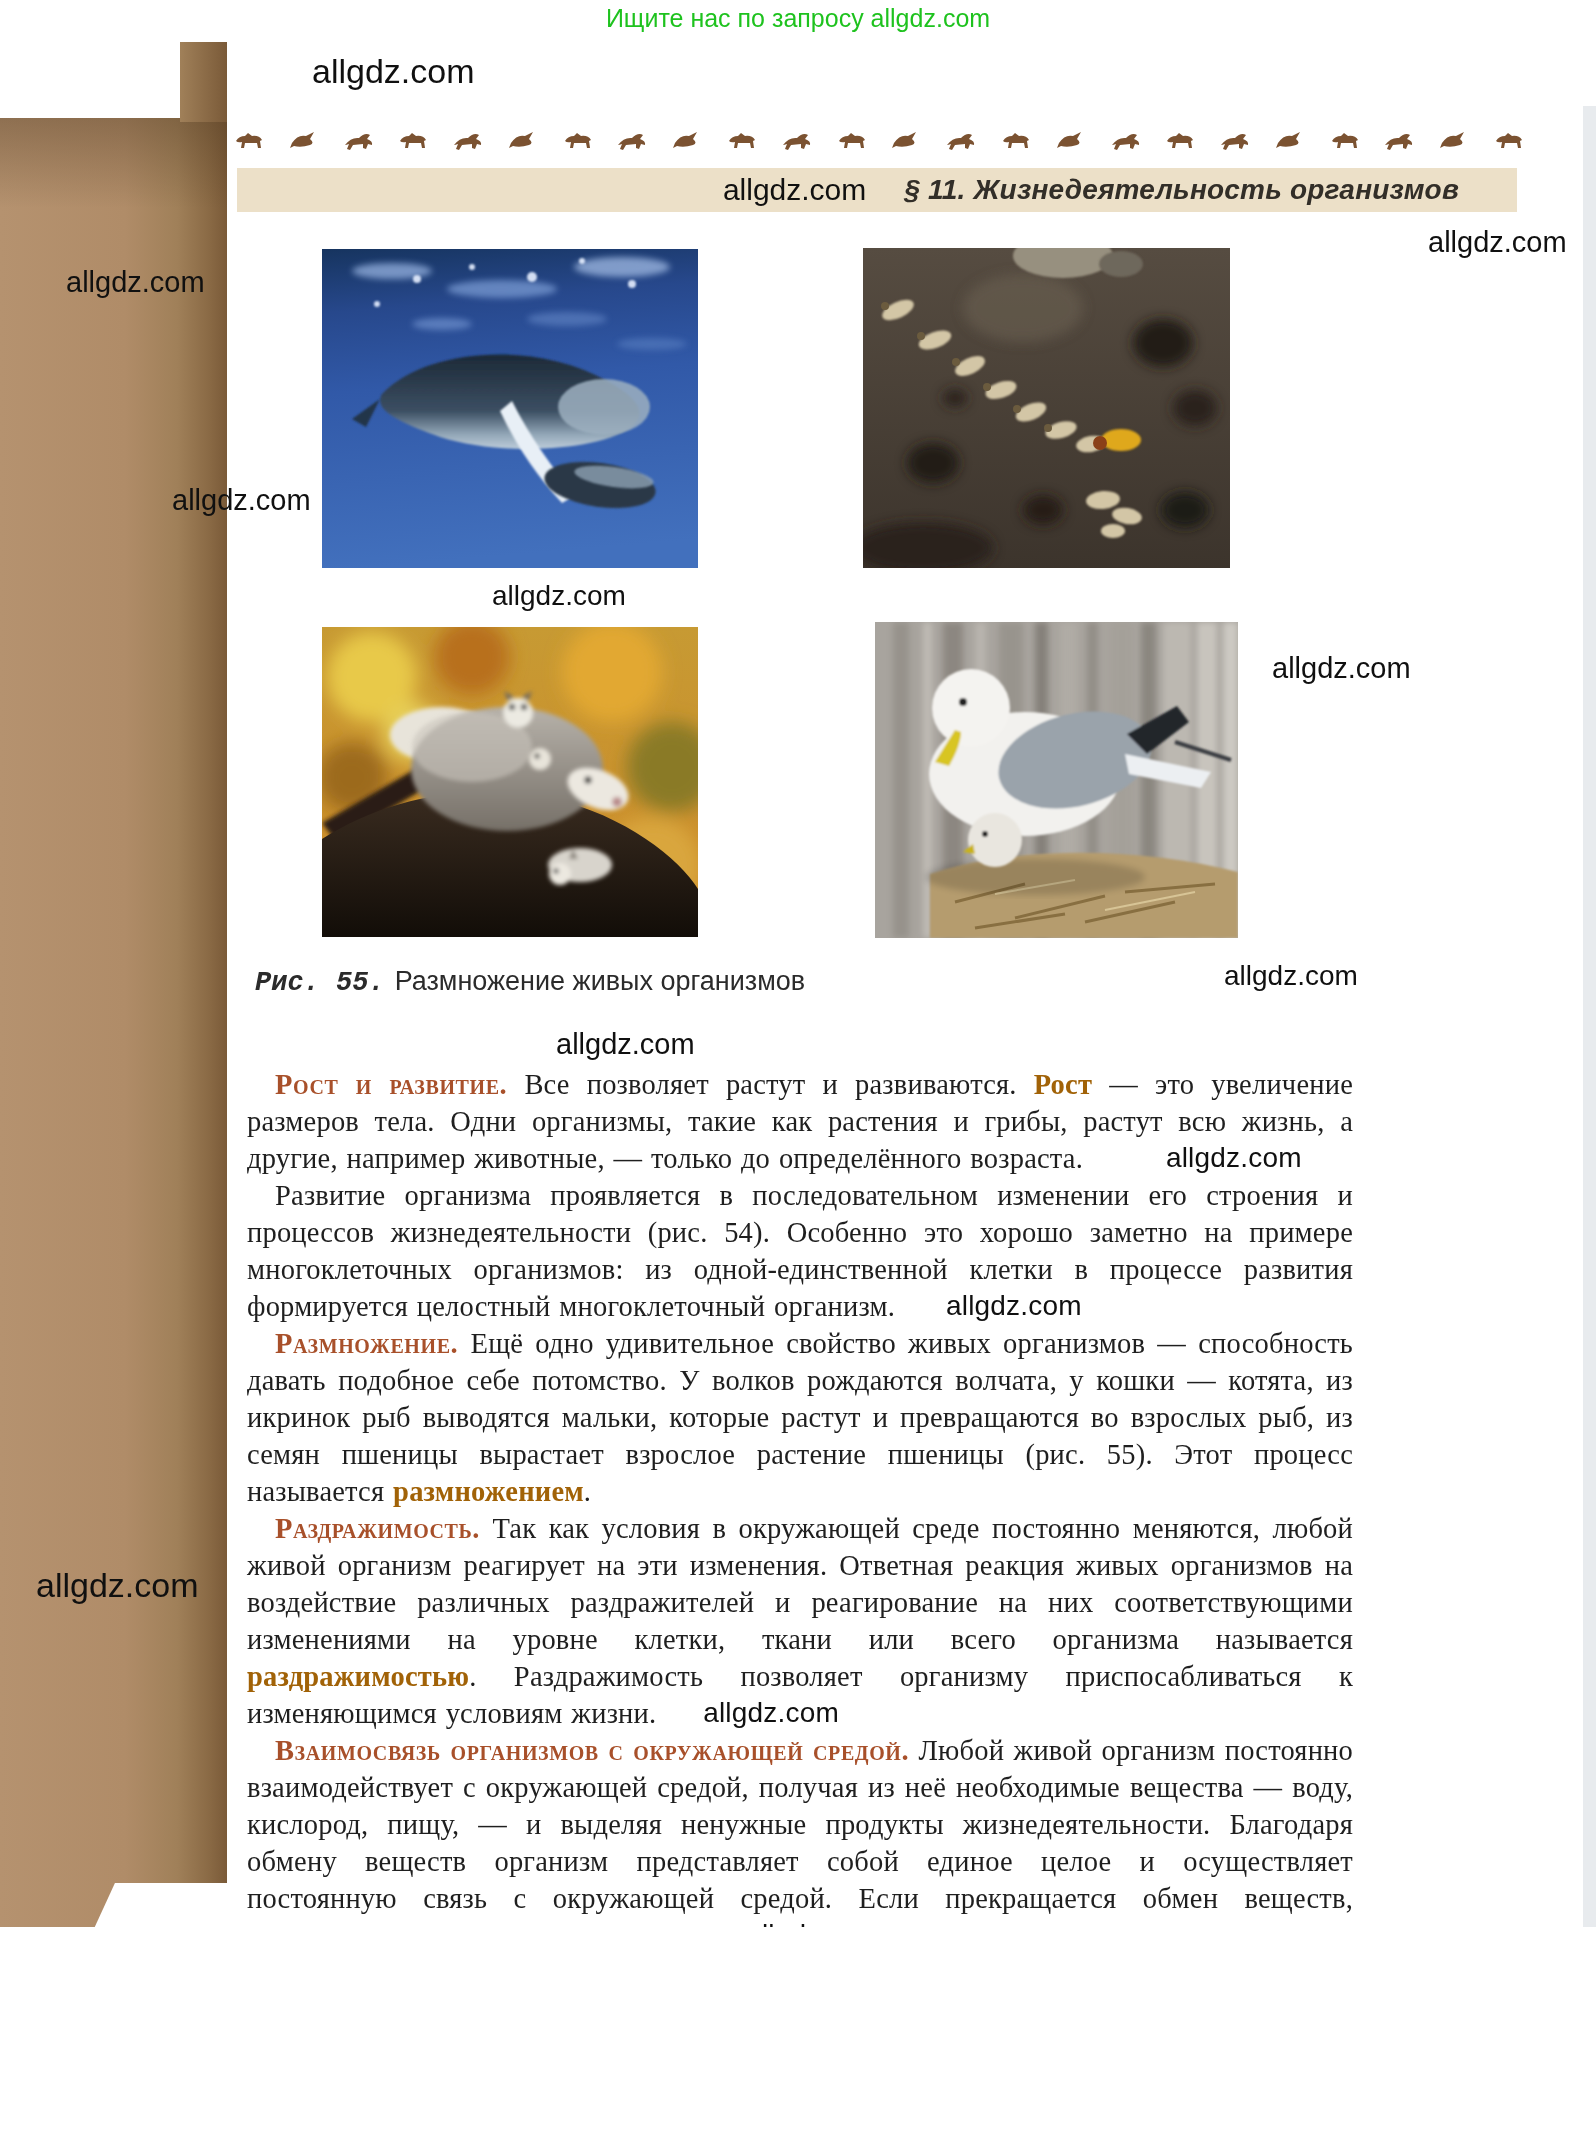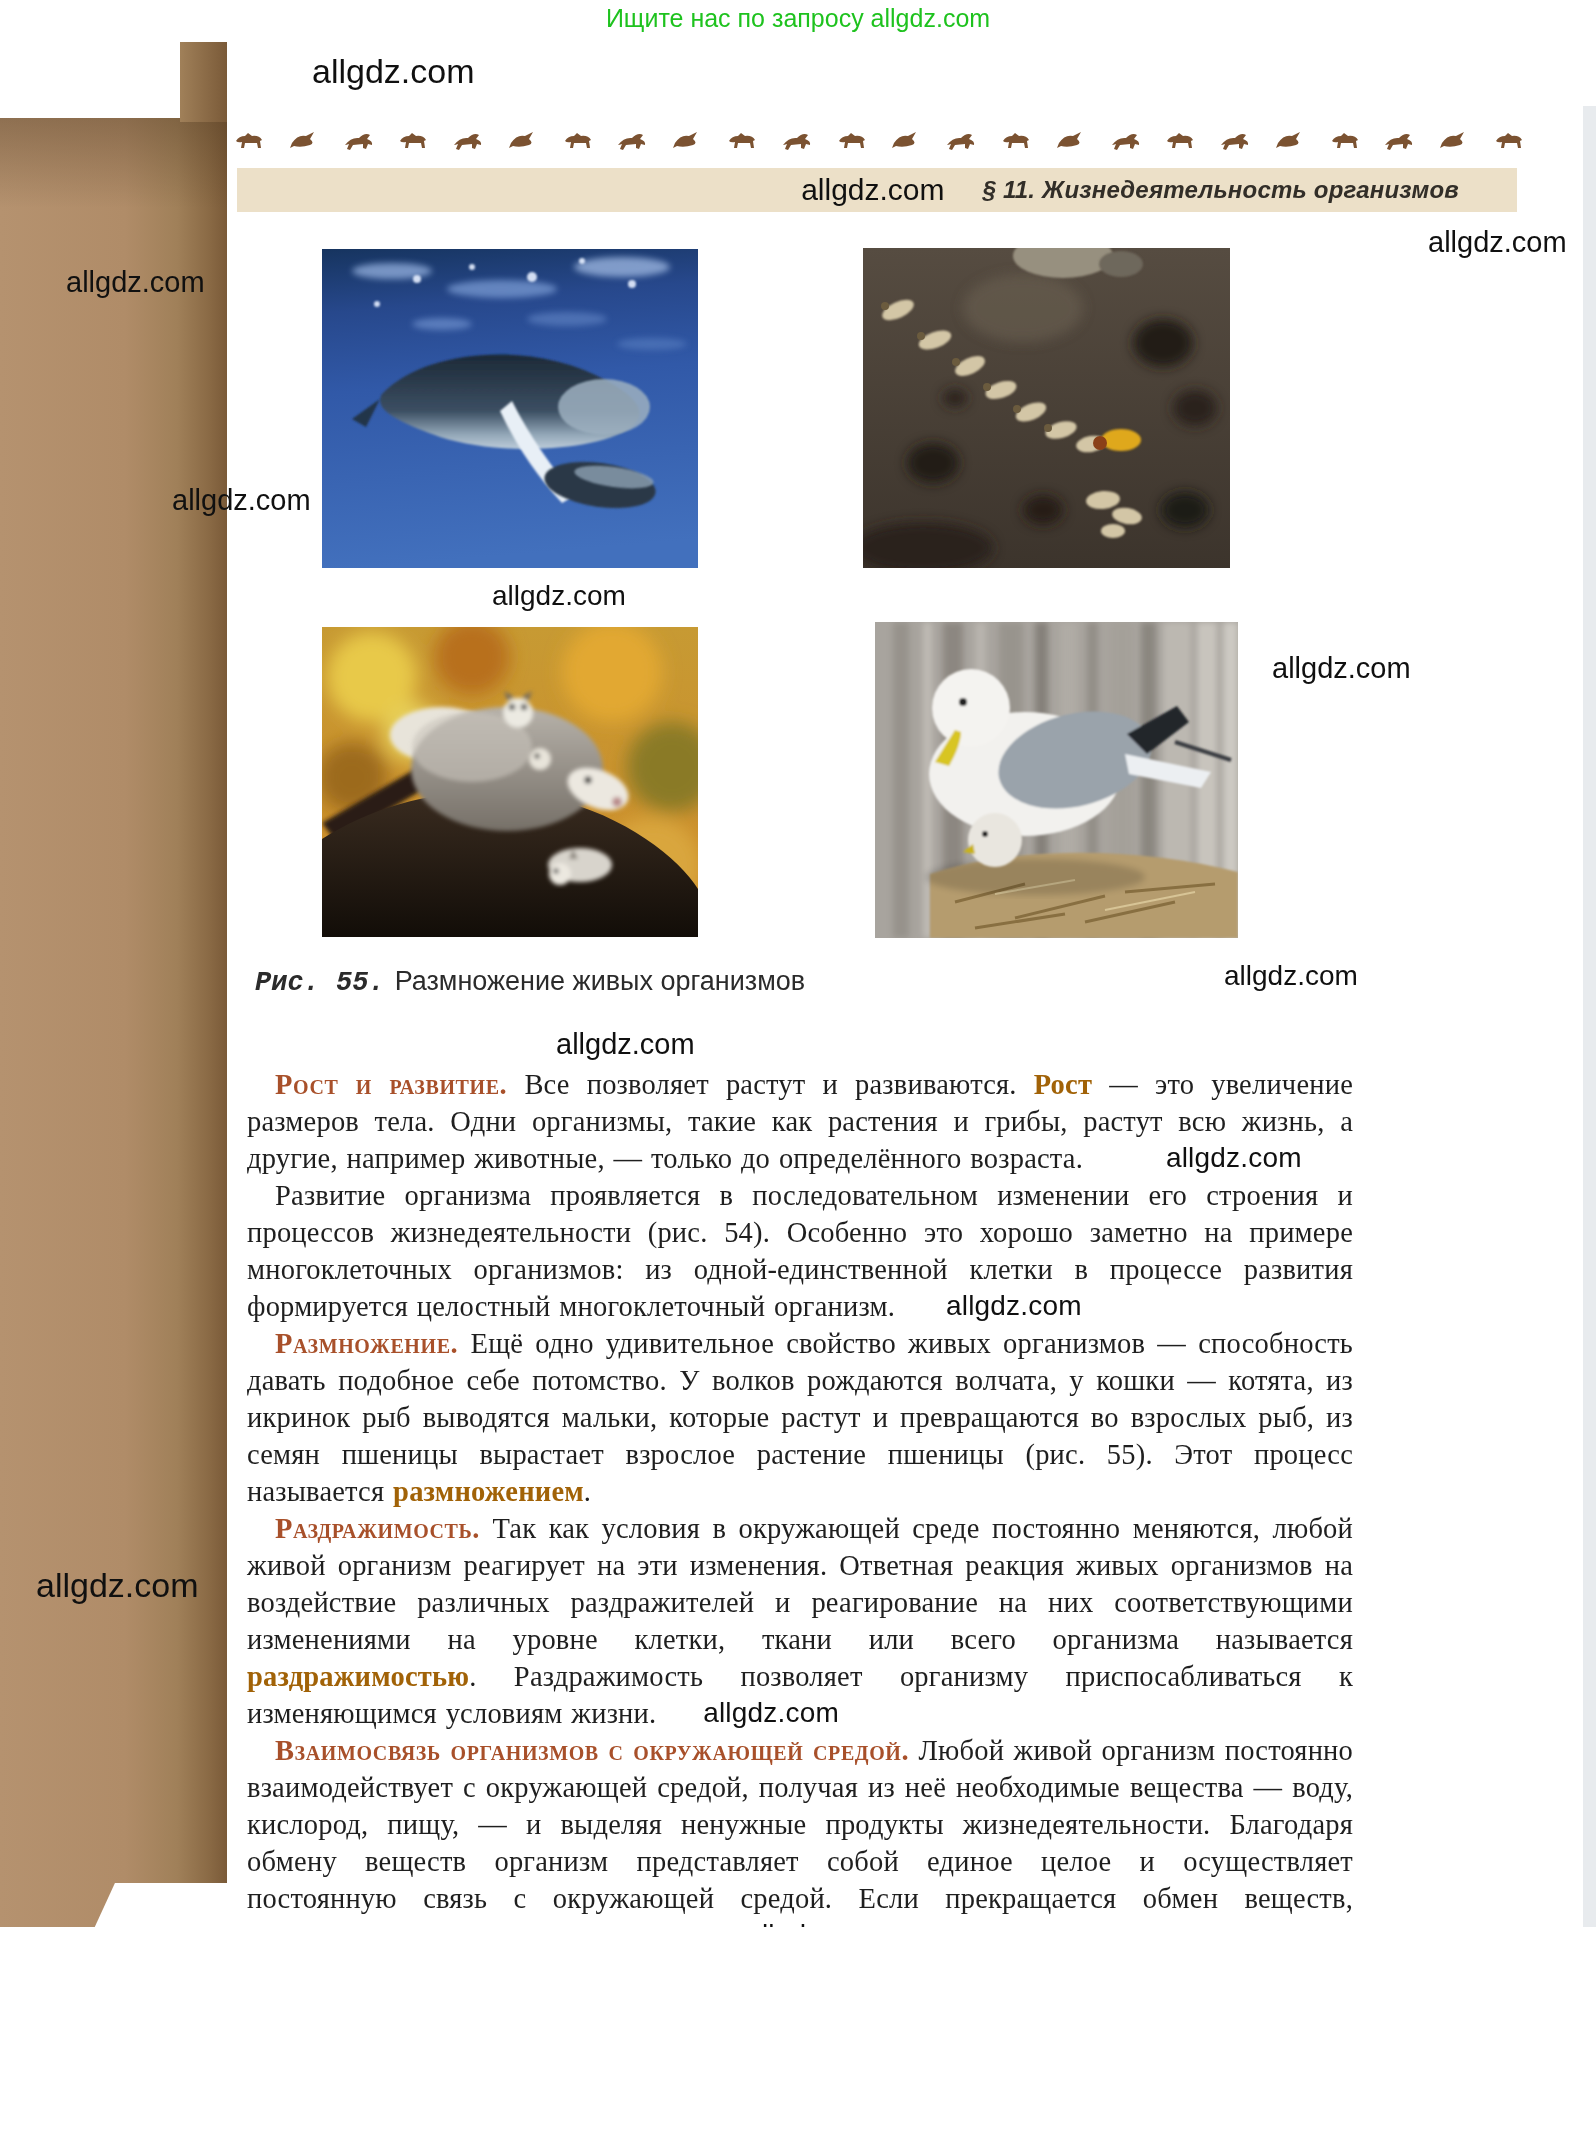--- a/index.html
+++ b/index.html
@@ -17,21 +17,21 @@
         background:linear-gradient(90deg,#a08059,#7a5a38);}
   
   .edge-strip{position:absolute;left:1583px;top:106px;width:13px;height:2040px;background:#e8ebee;}
   
   .frieze{position:absolute;left:233px;top:124px;width:1292px;height:34px;display:flex;
           justify-content:space-between;align-items:center;}
   .frieze svg{display:block;}
   
   .header-bar{position:absolute;left:237px;top:168px;width:1280px;height:44px;background:#ece0c8;
           display:flex;justify-content:flex-end;align-items:center;gap:38px;padding-right:58px;box-sizing:border-box;}
-  .header-title{font-size:24px;font-weight:bold;font-style:italic;color:#322e28;letter-spacing:.2px;}
+  .header-title{font-size:28px;font-weight:bold;font-style:italic;color:#322e28;letter-spacing:.2px;}
   
   .wm{position:absolute;color:#101010;font-family:"Liberation Sans",sans-serif;white-space:nowrap;}
   .wm-bar{position:static;font-size:30px;color:#101010;}
   .wm-inline{font-family:"Liberation Sans",sans-serif;font-size:28px;color:#101010;
              font-weight:normal;font-style:normal;display:inline-block;transform:translateY(-1px);}
   
   .photo{position:absolute;overflow:hidden;background:#888;}
   .photo svg{display:block;}
   #ph-whale{left:322px;top:249px;width:376px;height:319px;}
   #ph-termites{left:863px;top:248px;width:367px;height:320px;}

